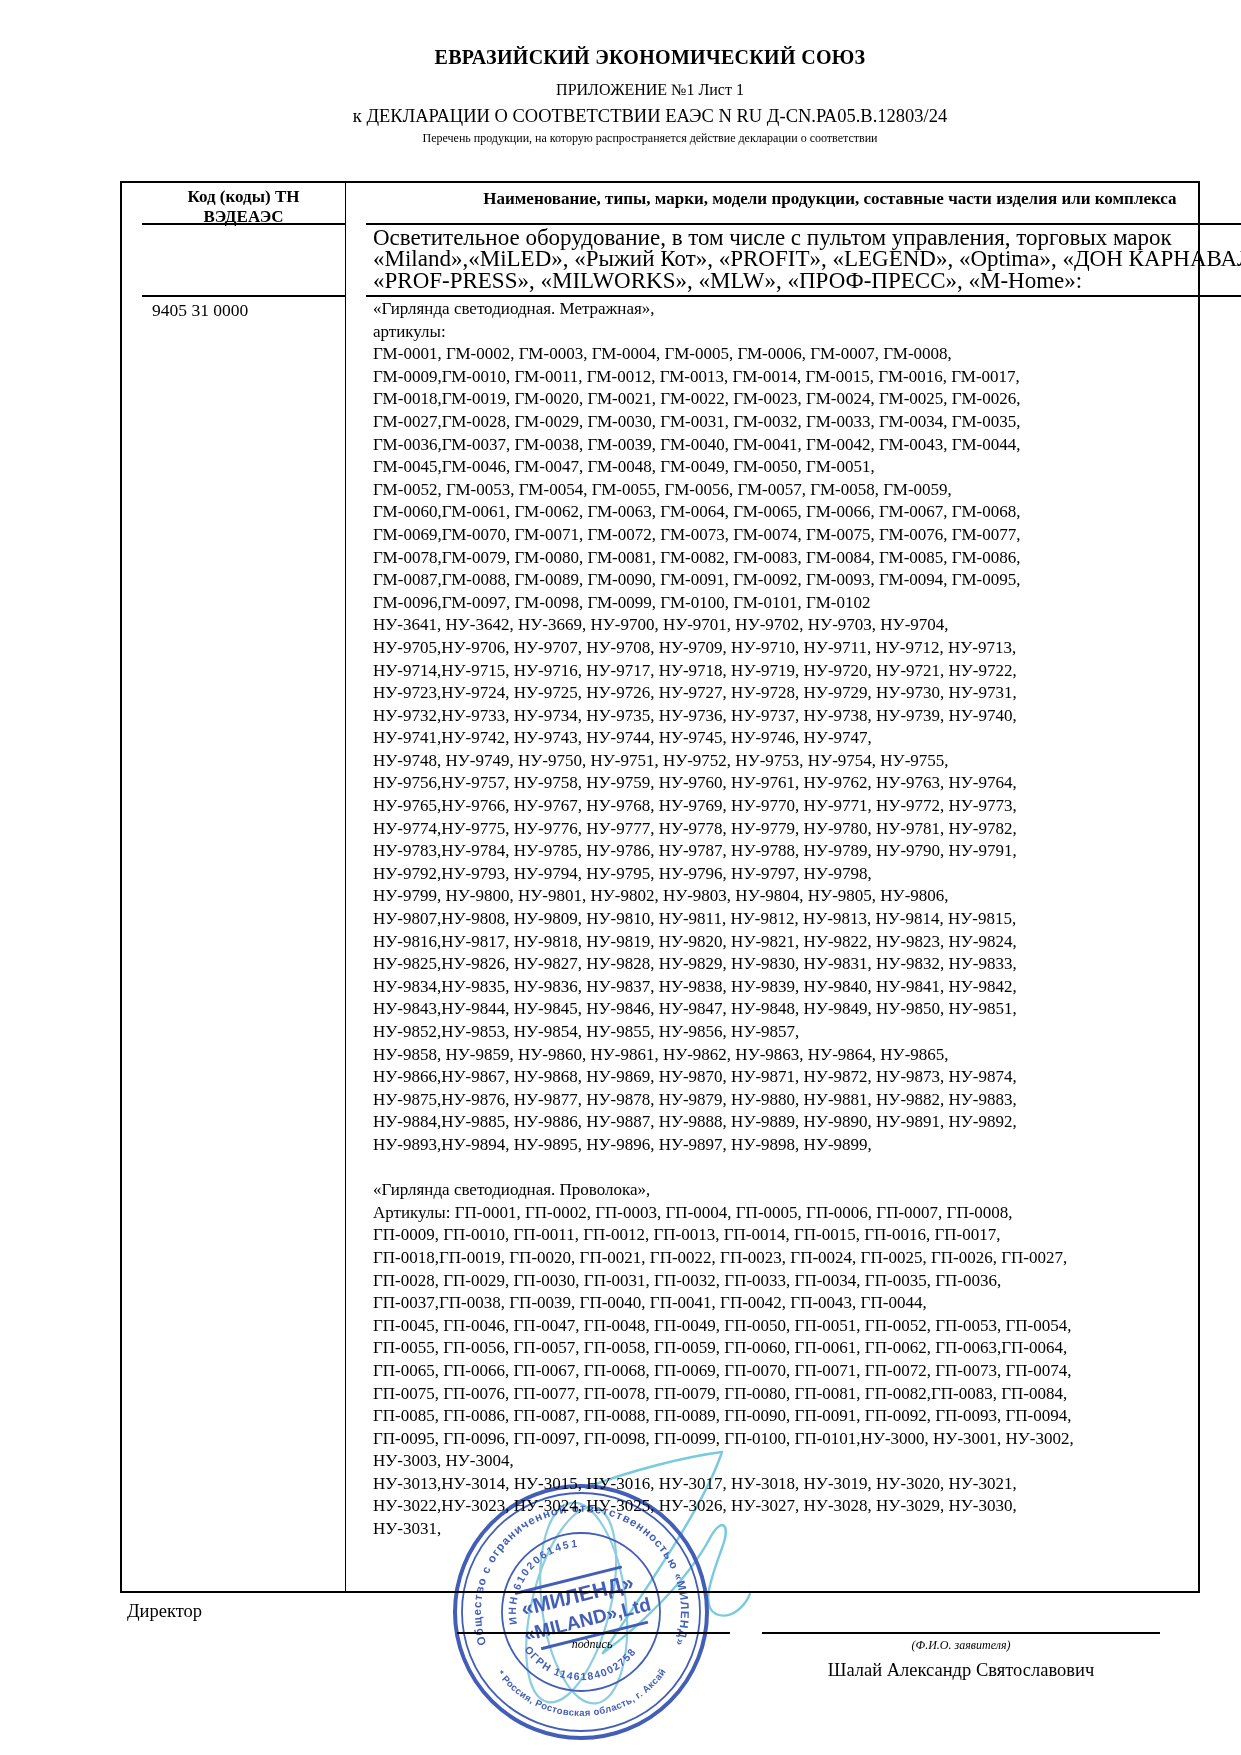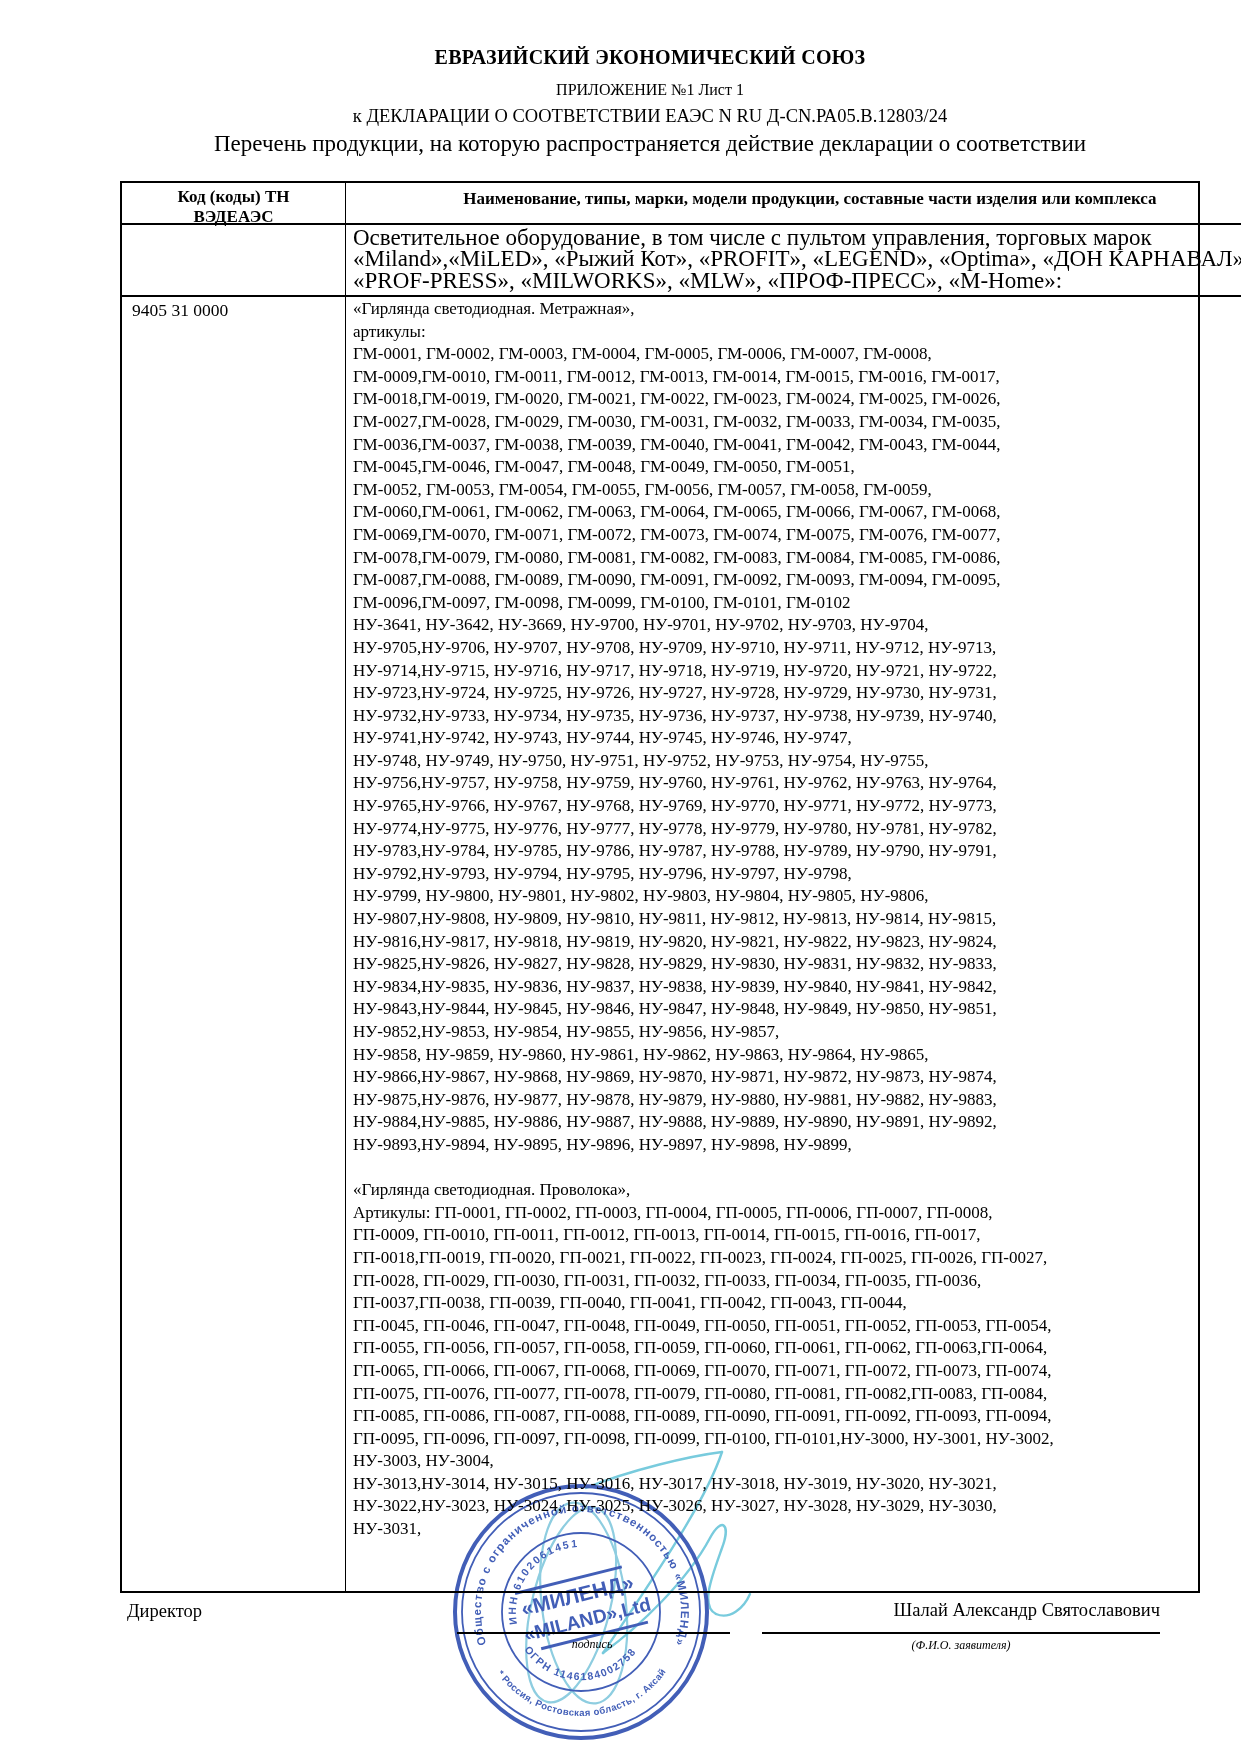--- a/index.html
+++ b/index.html
@@ -4,41 +4,41 @@
 <style>
   html,body{margin:0;padding:0;}
   body{
     width:1241px;height:1755px;position:relative;background:#ffffff;color:#000;
     font-family:"Liberation Serif","DejaVu Serif",serif;overflow:hidden;
   }
   .hdr{position:absolute;left:80px;width:1140px;text-align:center;white-space:nowrap;}
   .t1{top:46px;font-size:20px;font-weight:bold;letter-spacing:.3px;}
   .t2{top:81px;font-size:16px;}
   .t3{top:106px;font-size:18.5px;}
-  .t4{top:131px;font-size:23px;}
+  .t4{top:131px;font-size:12px;}
 
   .doc-table{
     position:absolute;left:120px;top:181px;width:1080px;height:1412px;
     box-sizing:border-box;border:2.5px solid #000;
     display:grid;grid-template-columns:224px 1fr;grid-template-rows:42px 72px 1fr;
   }
-  .cell{box-sizing:border-box;}
+  .cell{box-sizing:border-box;margin-left:20px;}
   .col1{border-right:1.8px solid #000;}
   .hcell{border-bottom:2.5px solid #000;font-weight:bold;text-align:center;font-size:17px;}
   .hcell.col1{padding-top:4px;line-height:19.5px;}
   .hcell.col2{padding-top:6px;}
   .r1cell{border-bottom:2.5px solid #000;}
   .r1cell.col2{padding:2px 24px 0 7px;font-size:23px;line-height:21.4px;}
   .r2cell.col1{padding:3px 0 0 10px;font-size:17.5px;}
   .r2cell.col2{padding:1px 0 0 7px;font-size:17px;line-height:22.6px;}
   .tl{white-space:pre;}
 
   .footer-label{position:absolute;font-size:18.5px;}
   .director{left:127px;top:1601px;}
-  .applicant-name{left:762px;top:1600px;width:398px;text-align:right;}
+  .applicant-name{left:762px;top:1660px;width:398px;text-align:center;}
   .sig-line{position:absolute;top:1632px;border-top:2px solid #000;height:0;}
   .sig-line-left{left:457px;width:273px;}
   .sig-line-right{left:762px;width:398px;}
   .sig-caption{position:absolute;font-size:12px;text-align:center;font-style:italic;}
   .podpis{left:537px;top:1637px;width:110px;}
   .fio{left:762px;top:1638px;width:398px;}
 
   .stamp-svg{position:absolute;left:400px;top:1378px;mix-blend-mode:multiply;opacity:.93;}
   .ring-text{font-family:"Liberation Sans","DejaVu Sans",sans-serif;font-weight:bold;}
   .rt-outer{font-size:11.5px;letter-spacing:1.1px;}

